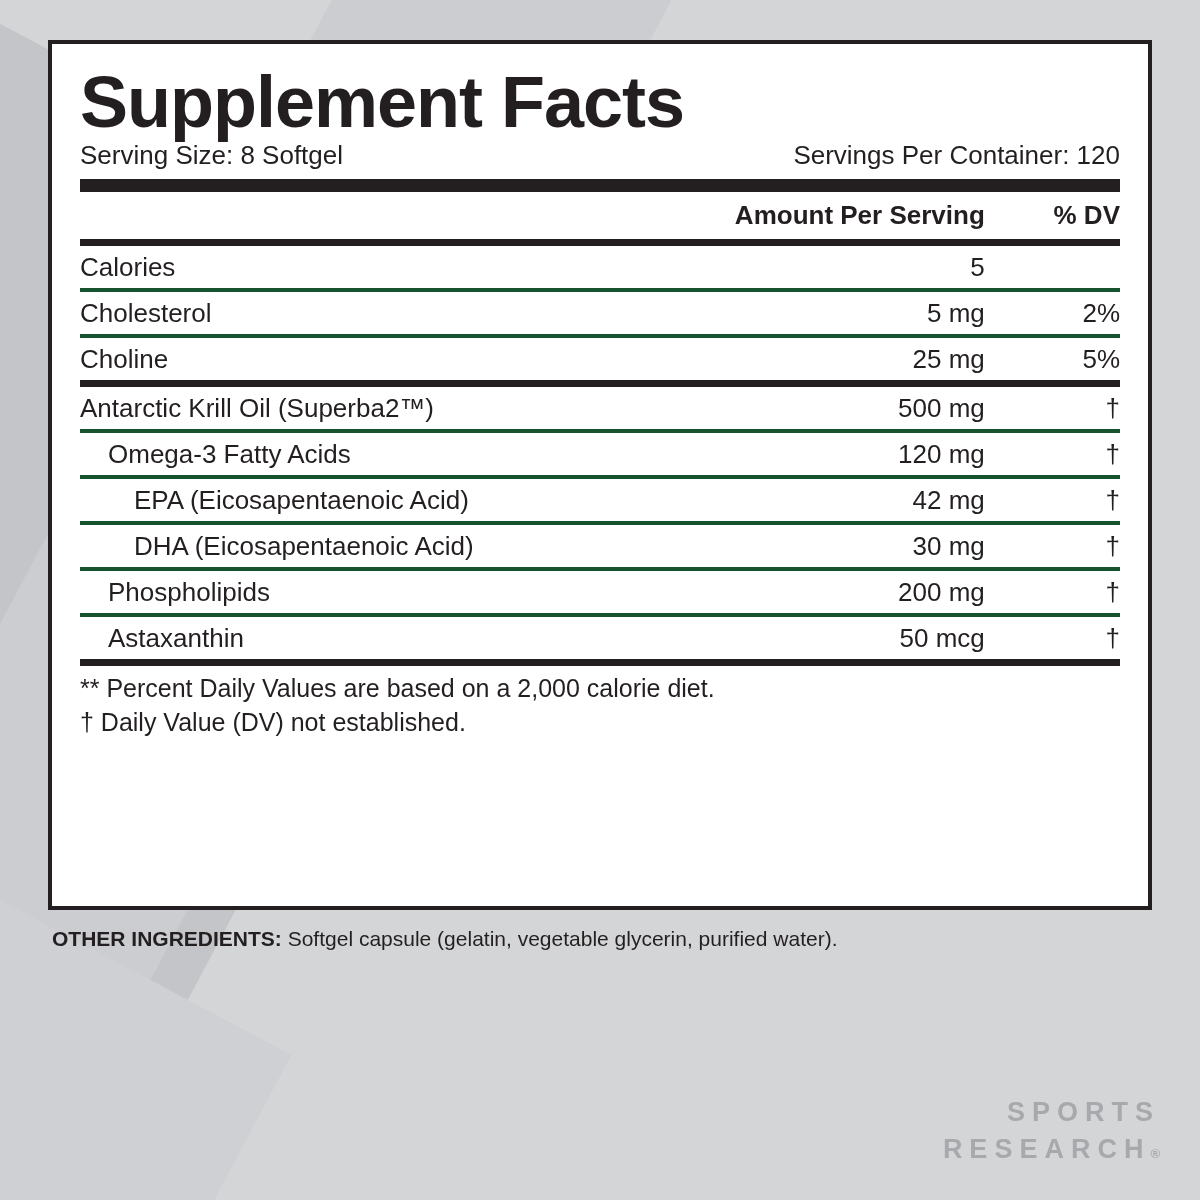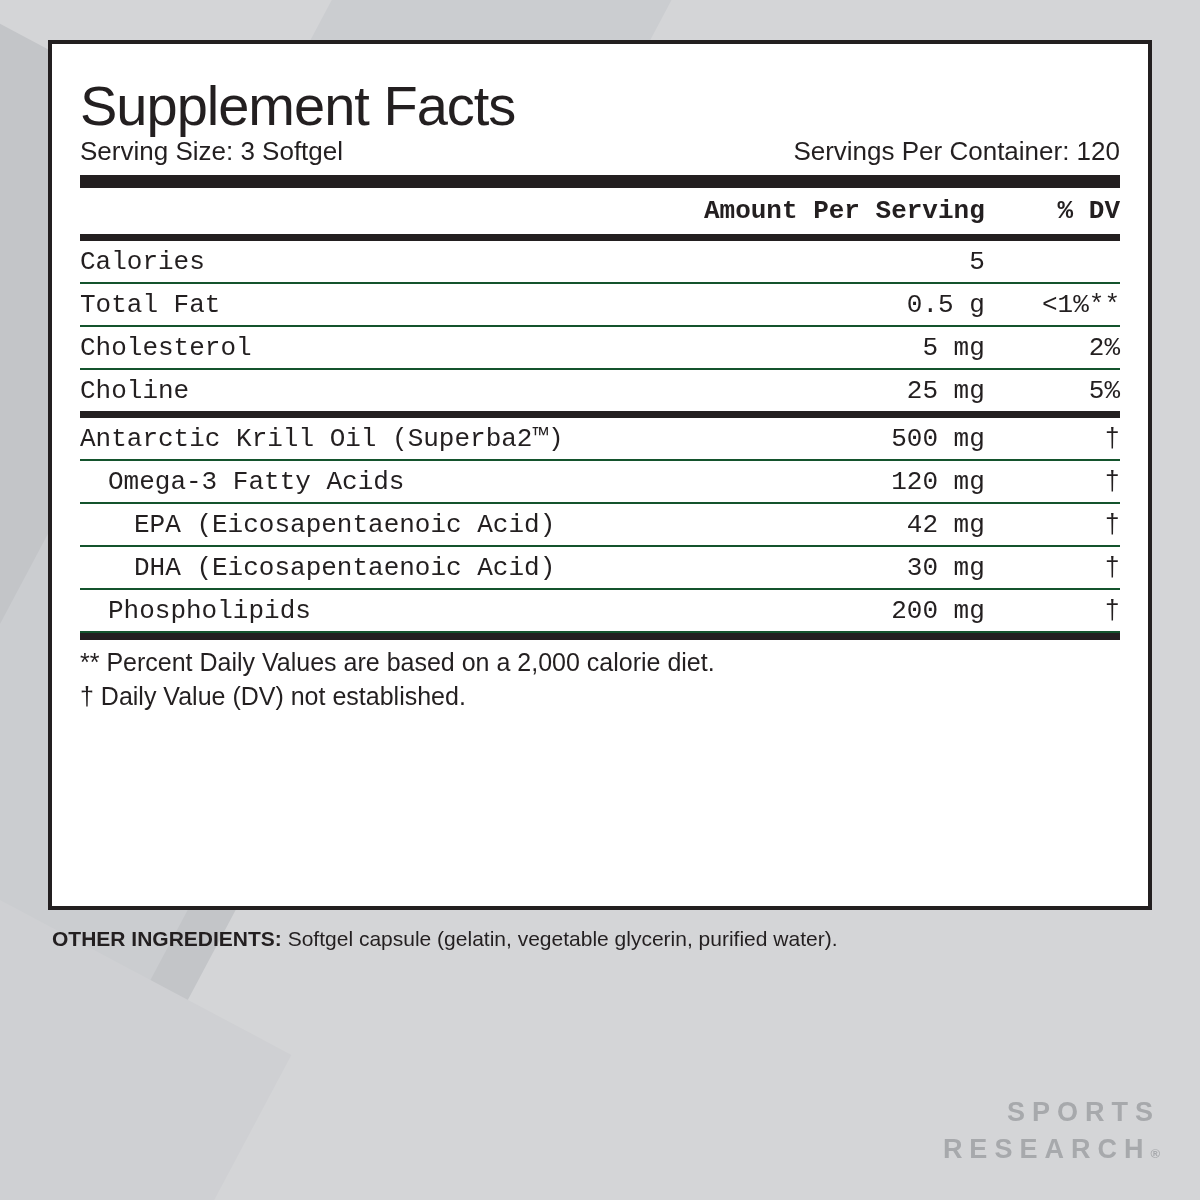--- a/index.html
+++ b/index.html
@@ -61,26 +61,26 @@
     height: 870px;
     background: #ffffff;
     border: 4px solid #231f20;
     box-sizing: border-box;
   }
   .panel-inner {
     padding: 14px 28px 0 28px;
   }
 
   .facts-title {
-    font-size: 56px;
+    font-size: 72px;
     line-height: 1.0;
-    font-weight: 400;
+    font-weight: 700;
     color: #231f20;
     letter-spacing: -1px;
-    margin: 20px 0 2px 0;
+    margin: 8px 0 2px 0;
     white-space: nowrap;
   }
 
   .serving-row {
     display: flex;
     justify-content: space-between;
     align-items: baseline;
     font-size: 26px;
     color: #231f20;
     padding-bottom: 4px;
@@ -95,37 +95,36 @@
     height: 7px;
     background: #231f20;
     margin: 0;
   }
 
   table.facts {
     width: 100%;
     border-collapse: collapse;
     font-size: 26px;
     color: #231f20;
-    font-family: Liberation Mono, monospace;
   }
   table.facts td {
     padding: 6px 0 5px 0;
     vertical-align: baseline;
   }
   td.col-name { text-align: left; width: 50%; }
   td.col-amt  { text-align: right; width: 37%; padding-right: 6px; }
   td.col-dv   { text-align: right; width: 13%; }
 
   tr.hdr td {
     font-weight: 700;
     font-size: 26px;
     padding: 8px 0 8px 0;
   }
 
-  tr.line td { border-bottom: 2px solid #14532d; }
+  tr.line td { border-bottom: 4px solid #14532d; }
   tr.noline td { border-bottom: none; }
 
   .indent-1 { padding-left: 28px !important; }
   .indent-2 { padding-left: 54px !important; }
 
   .footnotes {
     font-size: 25px;
     color: #231f20;
     padding-top: 6px;
     line-height: 1.35;
@@ -176,21 +175,21 @@
   <div class="bg-shape-b"></div>
   <div class="bg-shape-c"></div>
 </div>
 
 <div class="panel">
   <div class="panel-inner">
 
     <div class="facts-title">Supplement Facts</div>
 
     <div class="serving-row">
-      <span>Serving Size: 3 Softgel</span>
+      <span>Serving Size: 8 Softgel</span>
       <span>Servings Per Container: 120</span>
     </div>
 
     <div class="rule-thick"></div>
 
     <table class="facts">
       <tbody>
           <tr class="hdr noline">
         <td class="col-name"></td>
         <td class="col-amt">Amount Per Serving</td>
@@ -202,25 +201,20 @@
     <div class="rule-med"></div>
 
     <table class="facts">
       <tbody>
           <tr class="line">
         <td class="col-name">Calories</td>
         <td class="col-amt">5</td>
         <td class="col-dv"></td>
       </tr>
       <tr class="line">
-        <td class="col-name">Total Fat</td>
-        <td class="col-amt">0.5 g</td>
-        <td class="col-dv">&lt;1%**</td>
-      </tr>
-      <tr class="line">
         <td class="col-name">Cholesterol</td>
         <td class="col-amt">5 mg</td>
         <td class="col-dv">2%</td>
       </tr>
       <tr class="noline">
         <td class="col-name">Choline</td>
         <td class="col-amt">25 mg</td>
         <td class="col-dv">5%</td>
       </tr>
     </tbody>
@@ -248,20 +242,25 @@
       <tr class="line">
         <td class="col-name indent-2">DHA (Eicosapentaenoic Acid)</td>
         <td class="col-amt">30 mg</td>
         <td class="col-dv">†</td>
       </tr>
       <tr class="line">
         <td class="col-name indent-1">Phospholipids</td>
         <td class="col-amt">200 mg</td>
         <td class="col-dv">†</td>
       </tr>
+      <tr class="noline">
+        <td class="col-name indent-1">Astaxanthin</td>
+        <td class="col-amt">50 mcg</td>
+        <td class="col-dv">†</td>
+      </tr>
     </tbody>
       </table>
 
     <div class="rule-med"></div>
 
     <div class="footnotes">
       <div>** Percent Daily Values are based on a 2,000 calorie diet.</div>
       <div>†  Daily Value (DV) not established.</div>
     </div>
 

